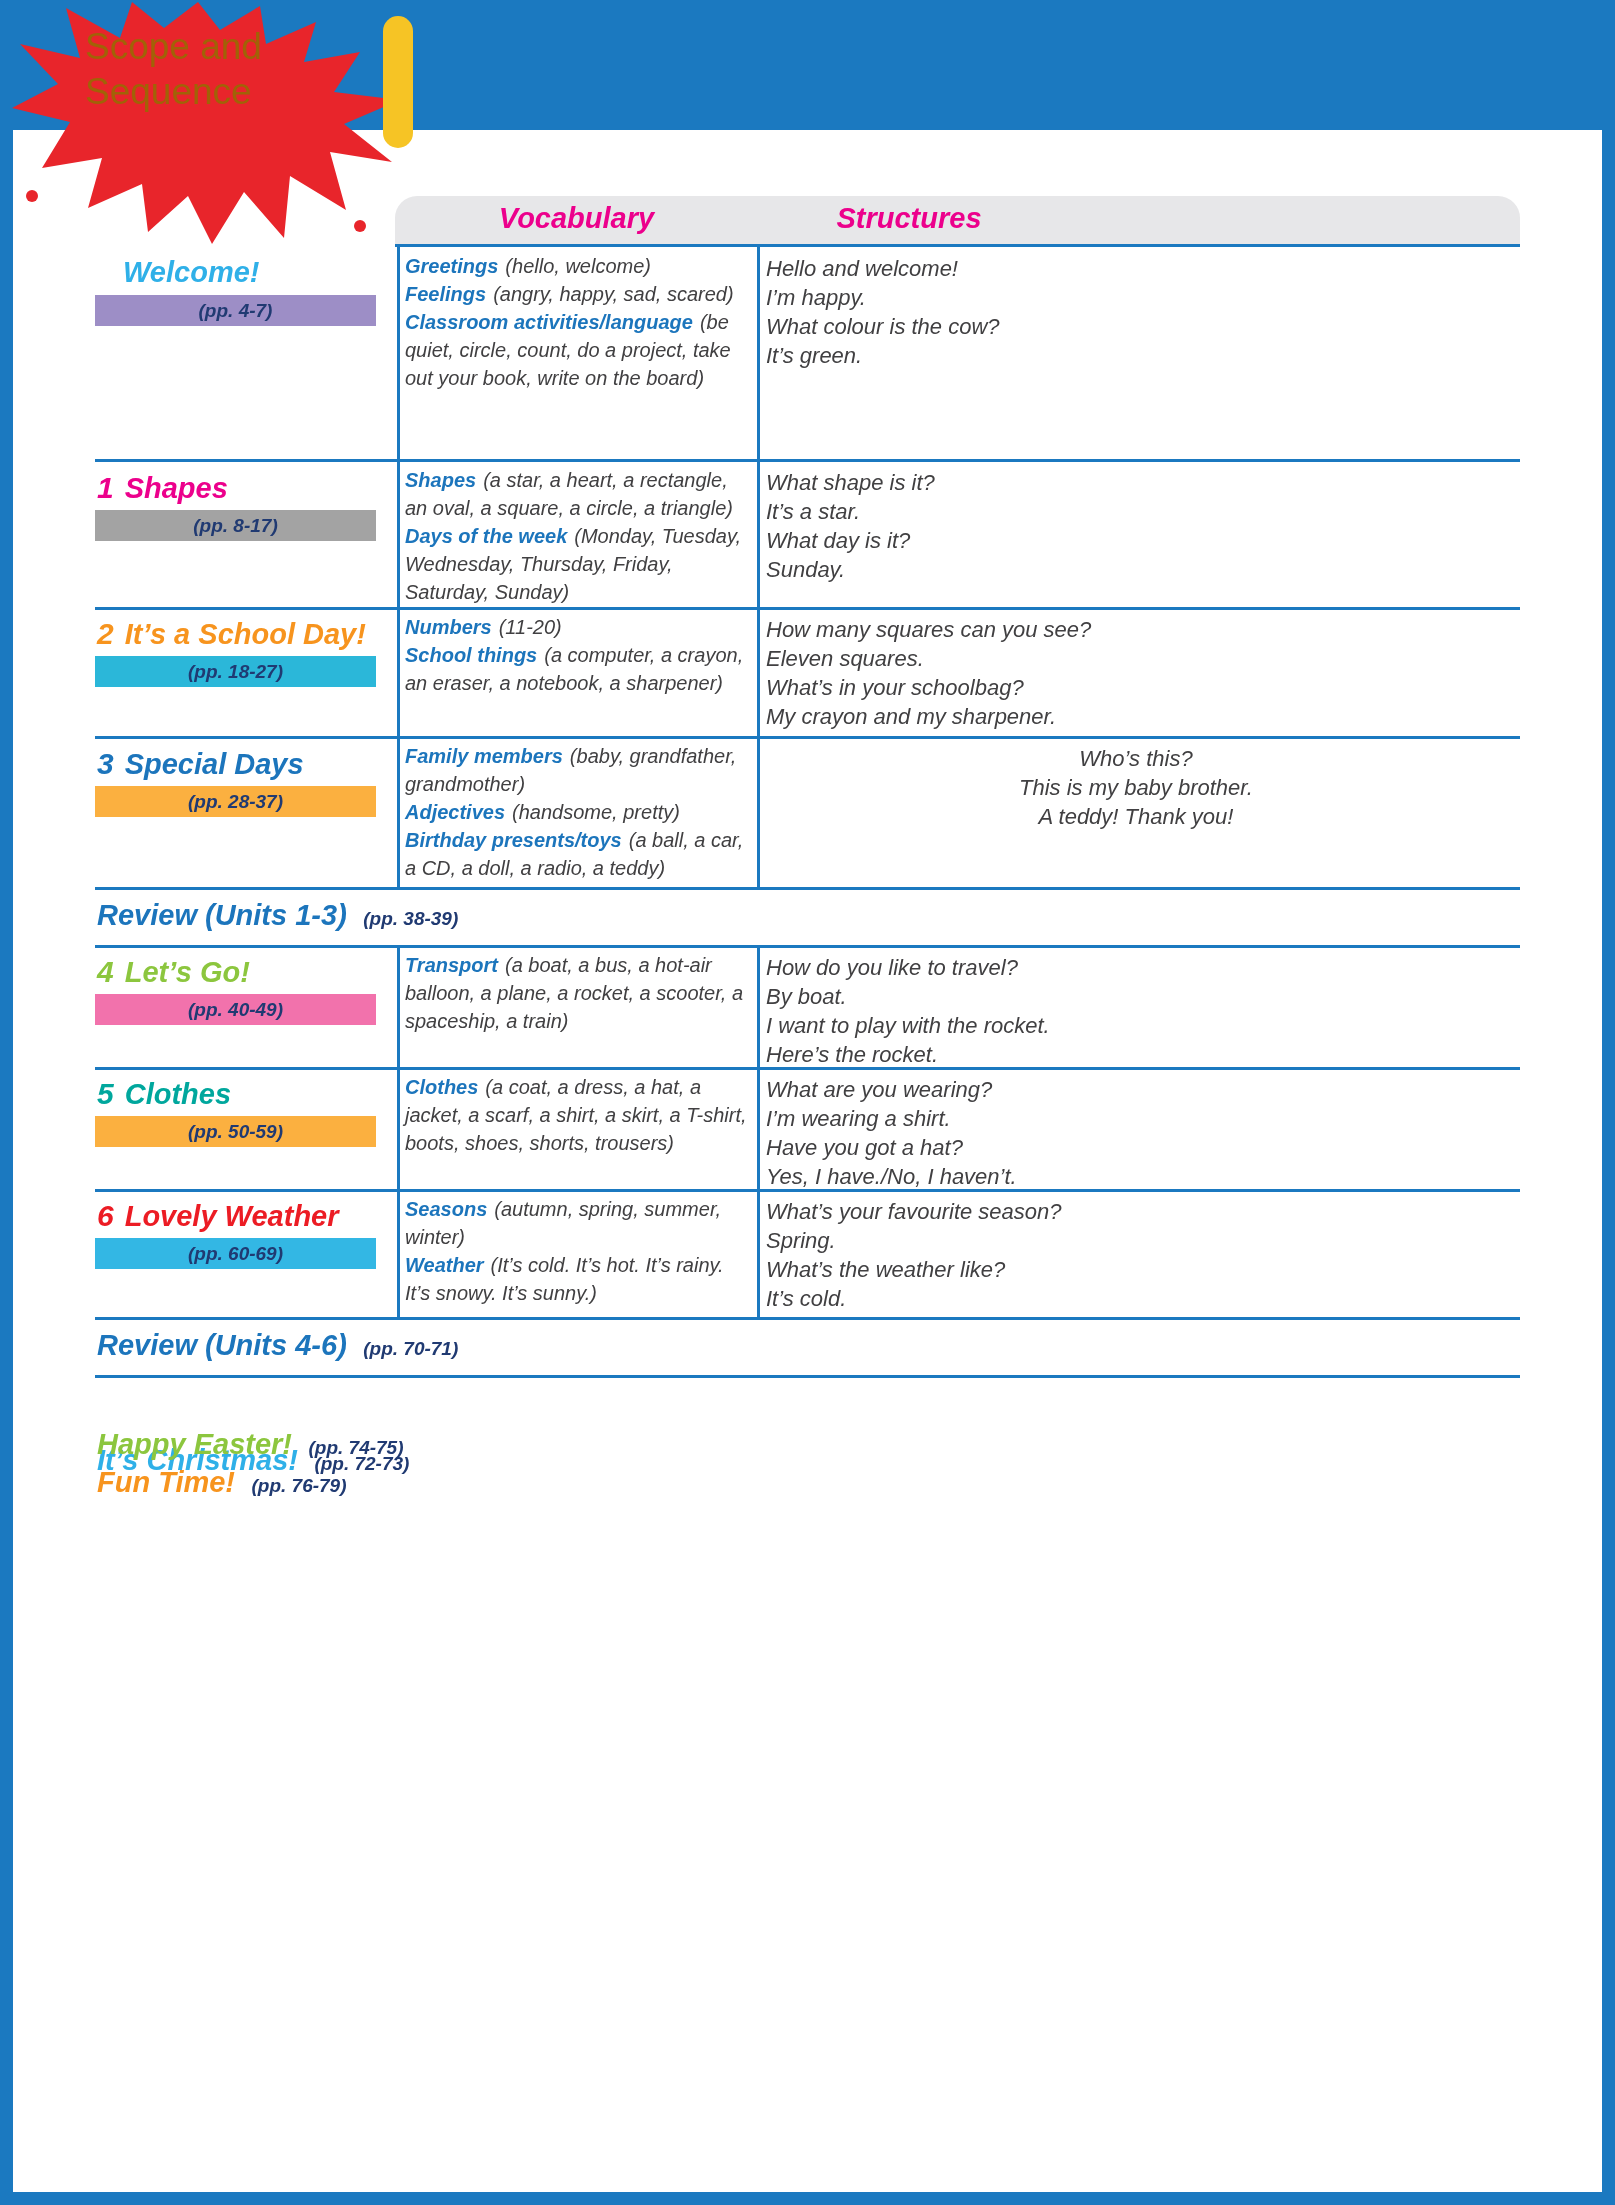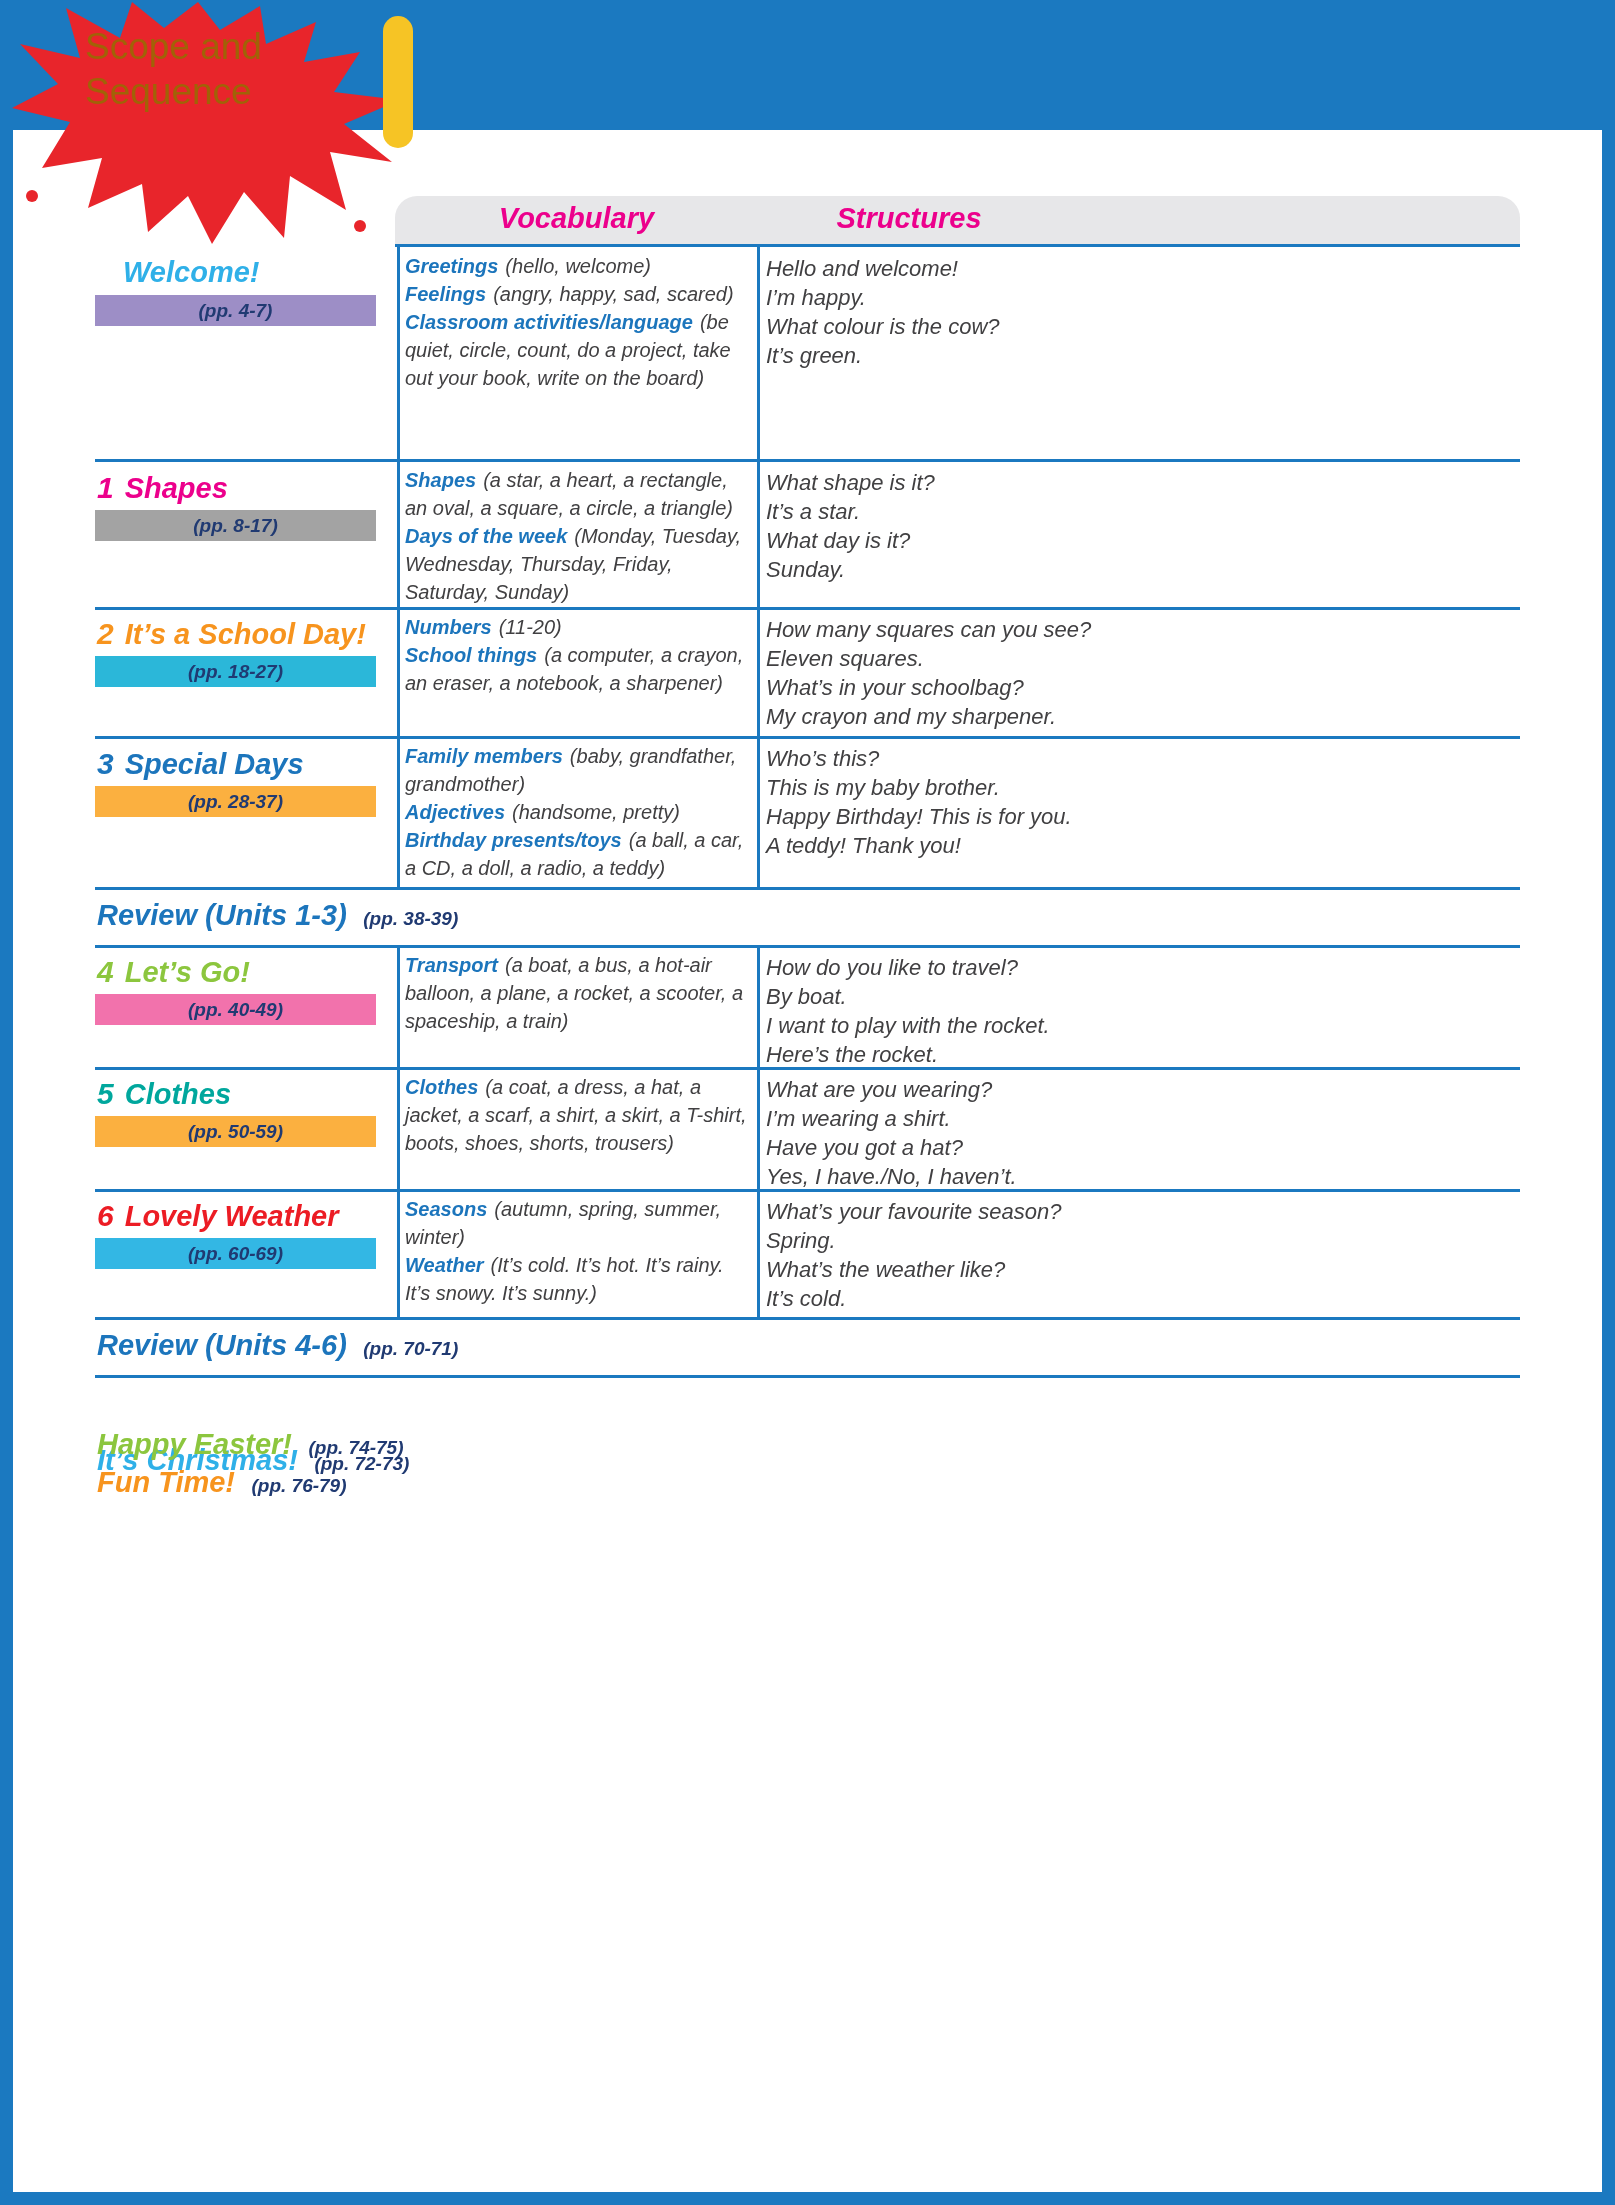--- a/index.html
+++ b/index.html
@@ -141,24 +141,23 @@
     <span class="unit-num">3</span><span>Special Days</span>
   </div>
   <div class="pp-bar b-amber" style="top:786px;">
     <span class="pp-text">(pp. 28-37)</span>
   </div>
   <div class="vocab" style="top:742px;">
     <div><span class="term">Family members</span><span>(baby, grandfather, grandmother)</span></div>
     <div><span class="term">Adjectives</span><span>(handsome, pretty)</span></div>
     <div><span class="term">Birthday presents/toys</span><span>(a ball, a car, a CD, a doll, a radio, a teddy)</span></div>
   </div>
-  <div class="structs" style="top:744px;">
+  <div class="structs" style="top:744px;text-align:center;">
     <div>Who’s this?</div>
     <div>This is my baby brother.</div>
-    <div>Happy Birthday! This is for you.</div>
     <div>A teddy! Thank you!</div>
   </div>
 
   <div class="review" style="top:899px;">
     <span class="review-title">Review (Units 1-3)</span>
     <span class="pp-inline">(pp. 38-39)</span>
   </div>
 
   <div class="unit-head c-green" style="left:97px;top:955px;">
     <span class="unit-num">4</span><span>Let’s Go!</span>

